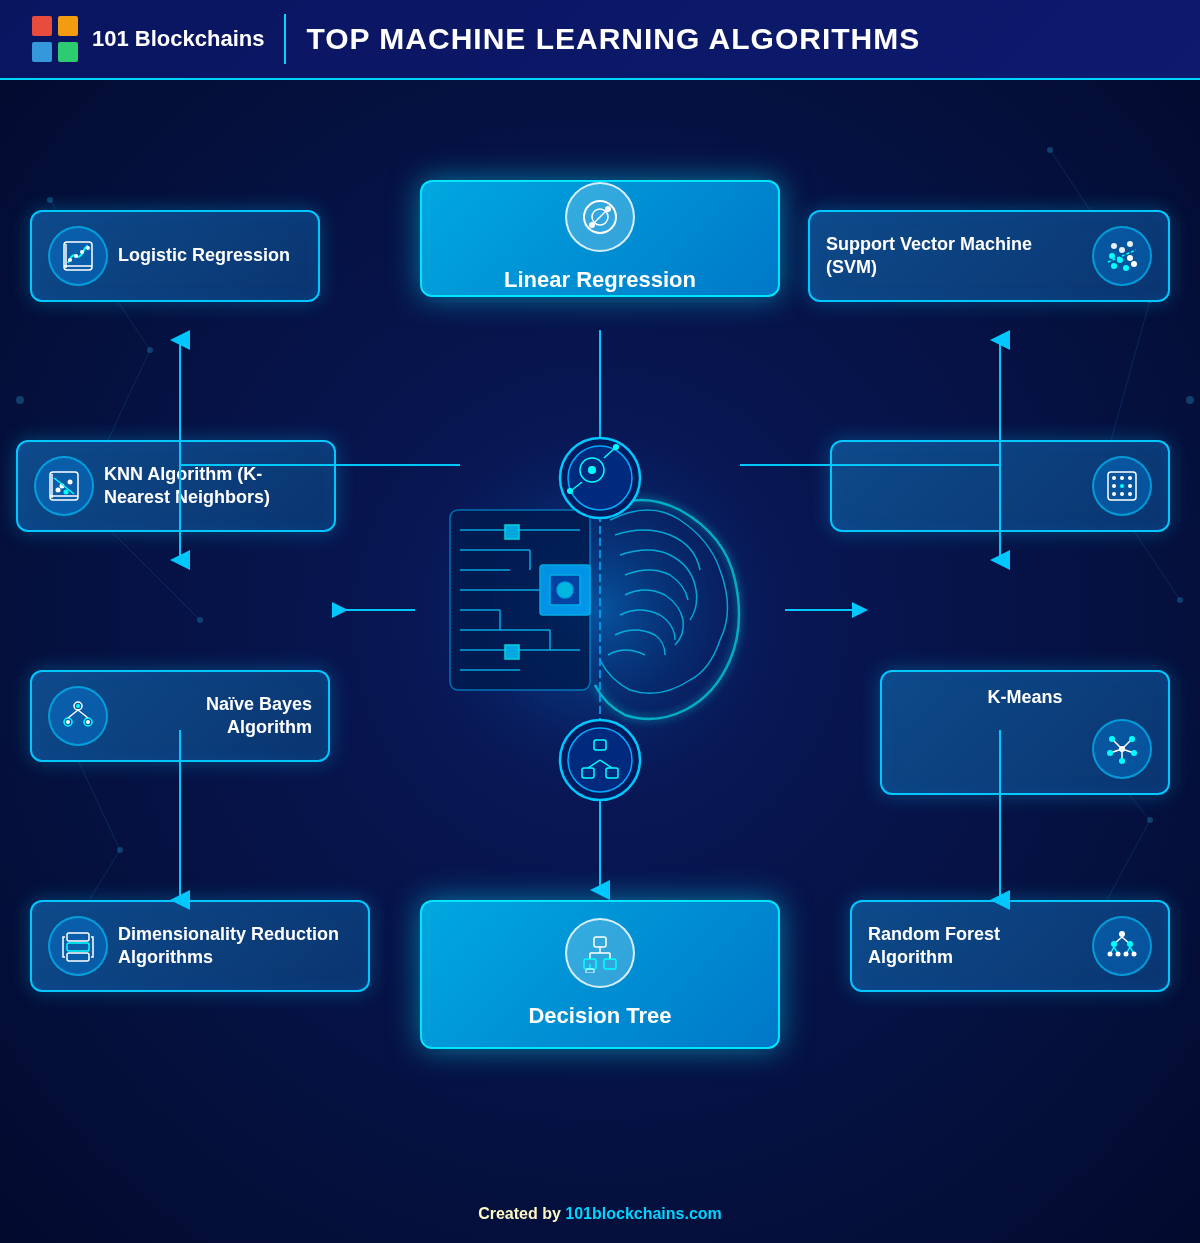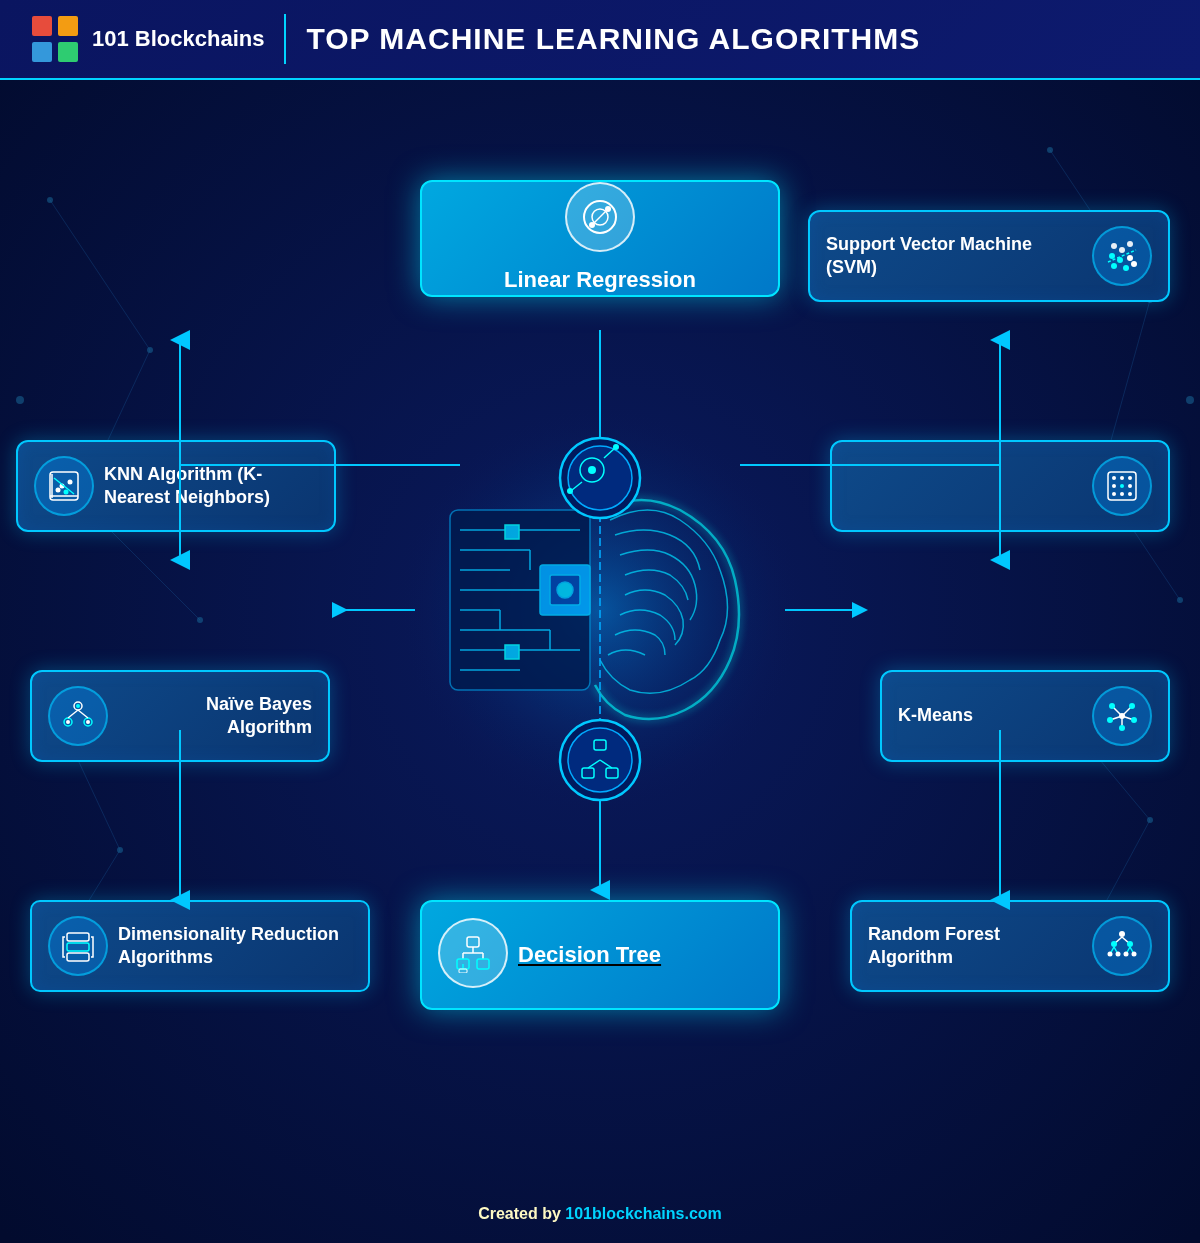--- a/index.html
+++ b/index.html
@@ -154,42 +154,41 @@
       top: 590px;
       width: 300px;
       text-align: right;
     }
 
     
     .card-kmeans {
       right: 30px;
       top: 590px;
       width: 290px;
+      flex-direction: column;
     }
 
     
     .card-dimensionality {
       left: 30px;
       top: 820px;
       width: 340px;
-      border-radius: 10px;
     }
 
     
     .card-decision-tree {
       left: 420px;
       top: 820px;
       width: 360px;
-      flex-direction: row;
+      flex-direction: column;
       text-align: center;
       padding: 16px;
       background: linear-gradient(135deg, #00a8e0 0%, #0078c8 100%);
       border-color: #00e5ff;
       box-shadow: 0 0 30px rgba(0, 229, 255, 0.5);
-      text-decoration: underline;
     }
     .card-decision-tree .card-label { font-size: 22px; }
     .card-decision-tree .card-icon {
       width: 70px; height: 70px;
       background: rgba(255,255,255,0.2);
       border-color: rgba(255,255,255,0.8);
       margin-bottom: 4px;
     }
 
     
@@ -436,20 +435,35 @@
         <circle cx="20" cy="20" r="8" fill="none" stroke="white" stroke-width="1.5"></circle>
         <circle cx="28" cy="12" r="3" fill="white"></circle>
         <line x1="20" y1="20" x2="28" y2="12" stroke="white" stroke-width="1.5"></line>
         <circle cx="12" cy="28" r="3" fill="white"></circle>
         <line x1="20" y1="20" x2="12" y2="28" stroke="white" stroke-width="1.5"></line>
       </svg>
     </div>
     <span class="card-label">Linear Regression</span>
   </div>
 
+  <div class="card card-logistic-regression">
+    <div class="card-icon">
+      <svg width="36" height="36" viewBox="0 0 36 36">
+        <rect x="4" y="4" width="28" height="28" rx="3" fill="none" stroke="white" stroke-width="1.5"></rect>
+        <line x1="4" y1="28" x2="32" y2="28" stroke="white" stroke-width="1.5"></line>
+        <line x1="6" y1="30" x2="6" y2="6" stroke="white" stroke-width="1.5"></line>
+        <path d="M8 25 Q12 15 16 18 Q20 21 24 12 Q26 8 28 8" fill="none" stroke="#00ffff" stroke-width="2"></path>
+        <circle cx="10" cy="22" r="2" fill="white"></circle>
+        <circle cx="16" cy="18" r="2" fill="white"></circle>
+        <circle cx="22" cy="14" r="2" fill="white"></circle>
+        <circle cx="28" cy="10" r="2" fill="white"></circle>
+      </svg>
+    </div>
+    <span class="card-label">Logistic Regression</span>
+  </div>
 
   <div class="card card-svm">
     <span class="card-label">Support Vector Machine (SVM)</span>
     <div class="card-icon card-icon-right">
       <svg width="36" height="36" viewBox="0 0 36 36">
         <circle cx="10" cy="8" r="3" fill="white" opacity="0.9"></circle>
         <circle cx="18" cy="12" r="3" fill="white" opacity="0.9"></circle>
         <circle cx="26" cy="6" r="3" fill="white" opacity="0.9"></circle>
         <circle cx="8" cy="18" r="3" fill="#00ffff"></circle>
         <circle cx="16" cy="22" r="3" fill="#00ffff"></circle>

